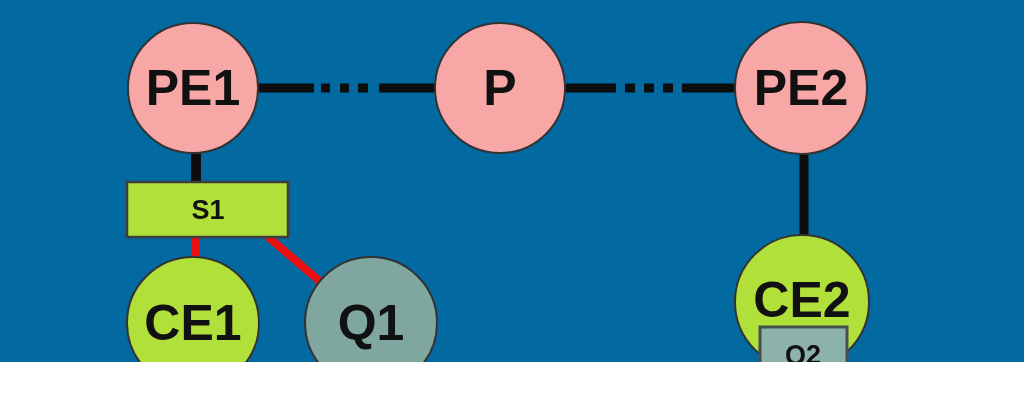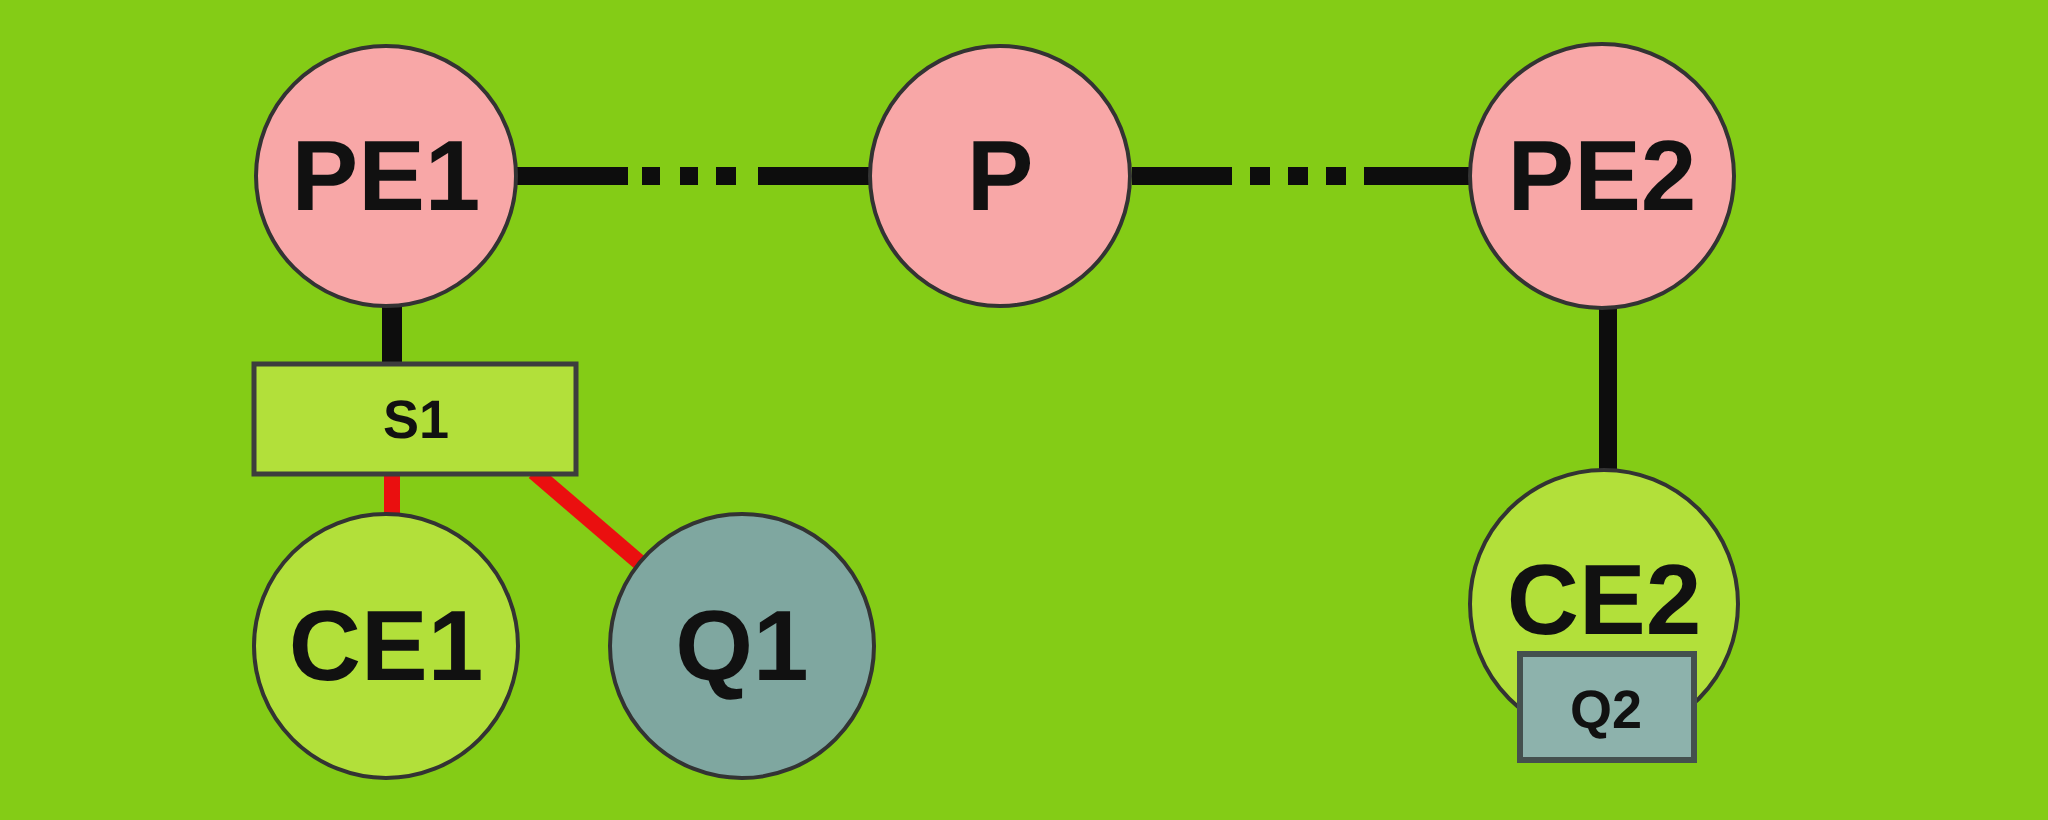--- a/index.html
+++ b/index.html
@@ -3,22 +3,22 @@
 <meta charset="utf-8">
 <style>
   html, body {
     margin: 0;
     padding: 0;
     background: #ffffff;
   }
   .stage {
     position: relative;
     width: 1024px;
-    height: 410px;
-    background: #84cc16;
+    height: 362px;
+    background: #0369a1;
     overflow: hidden;
   }
   svg { display: block; }
   .node-circle {
     stroke: #333333;
     stroke-width: 2;
   }
   .node-rect-s1 {
     stroke: #3d3d3d;
     stroke-width: 2.5;

